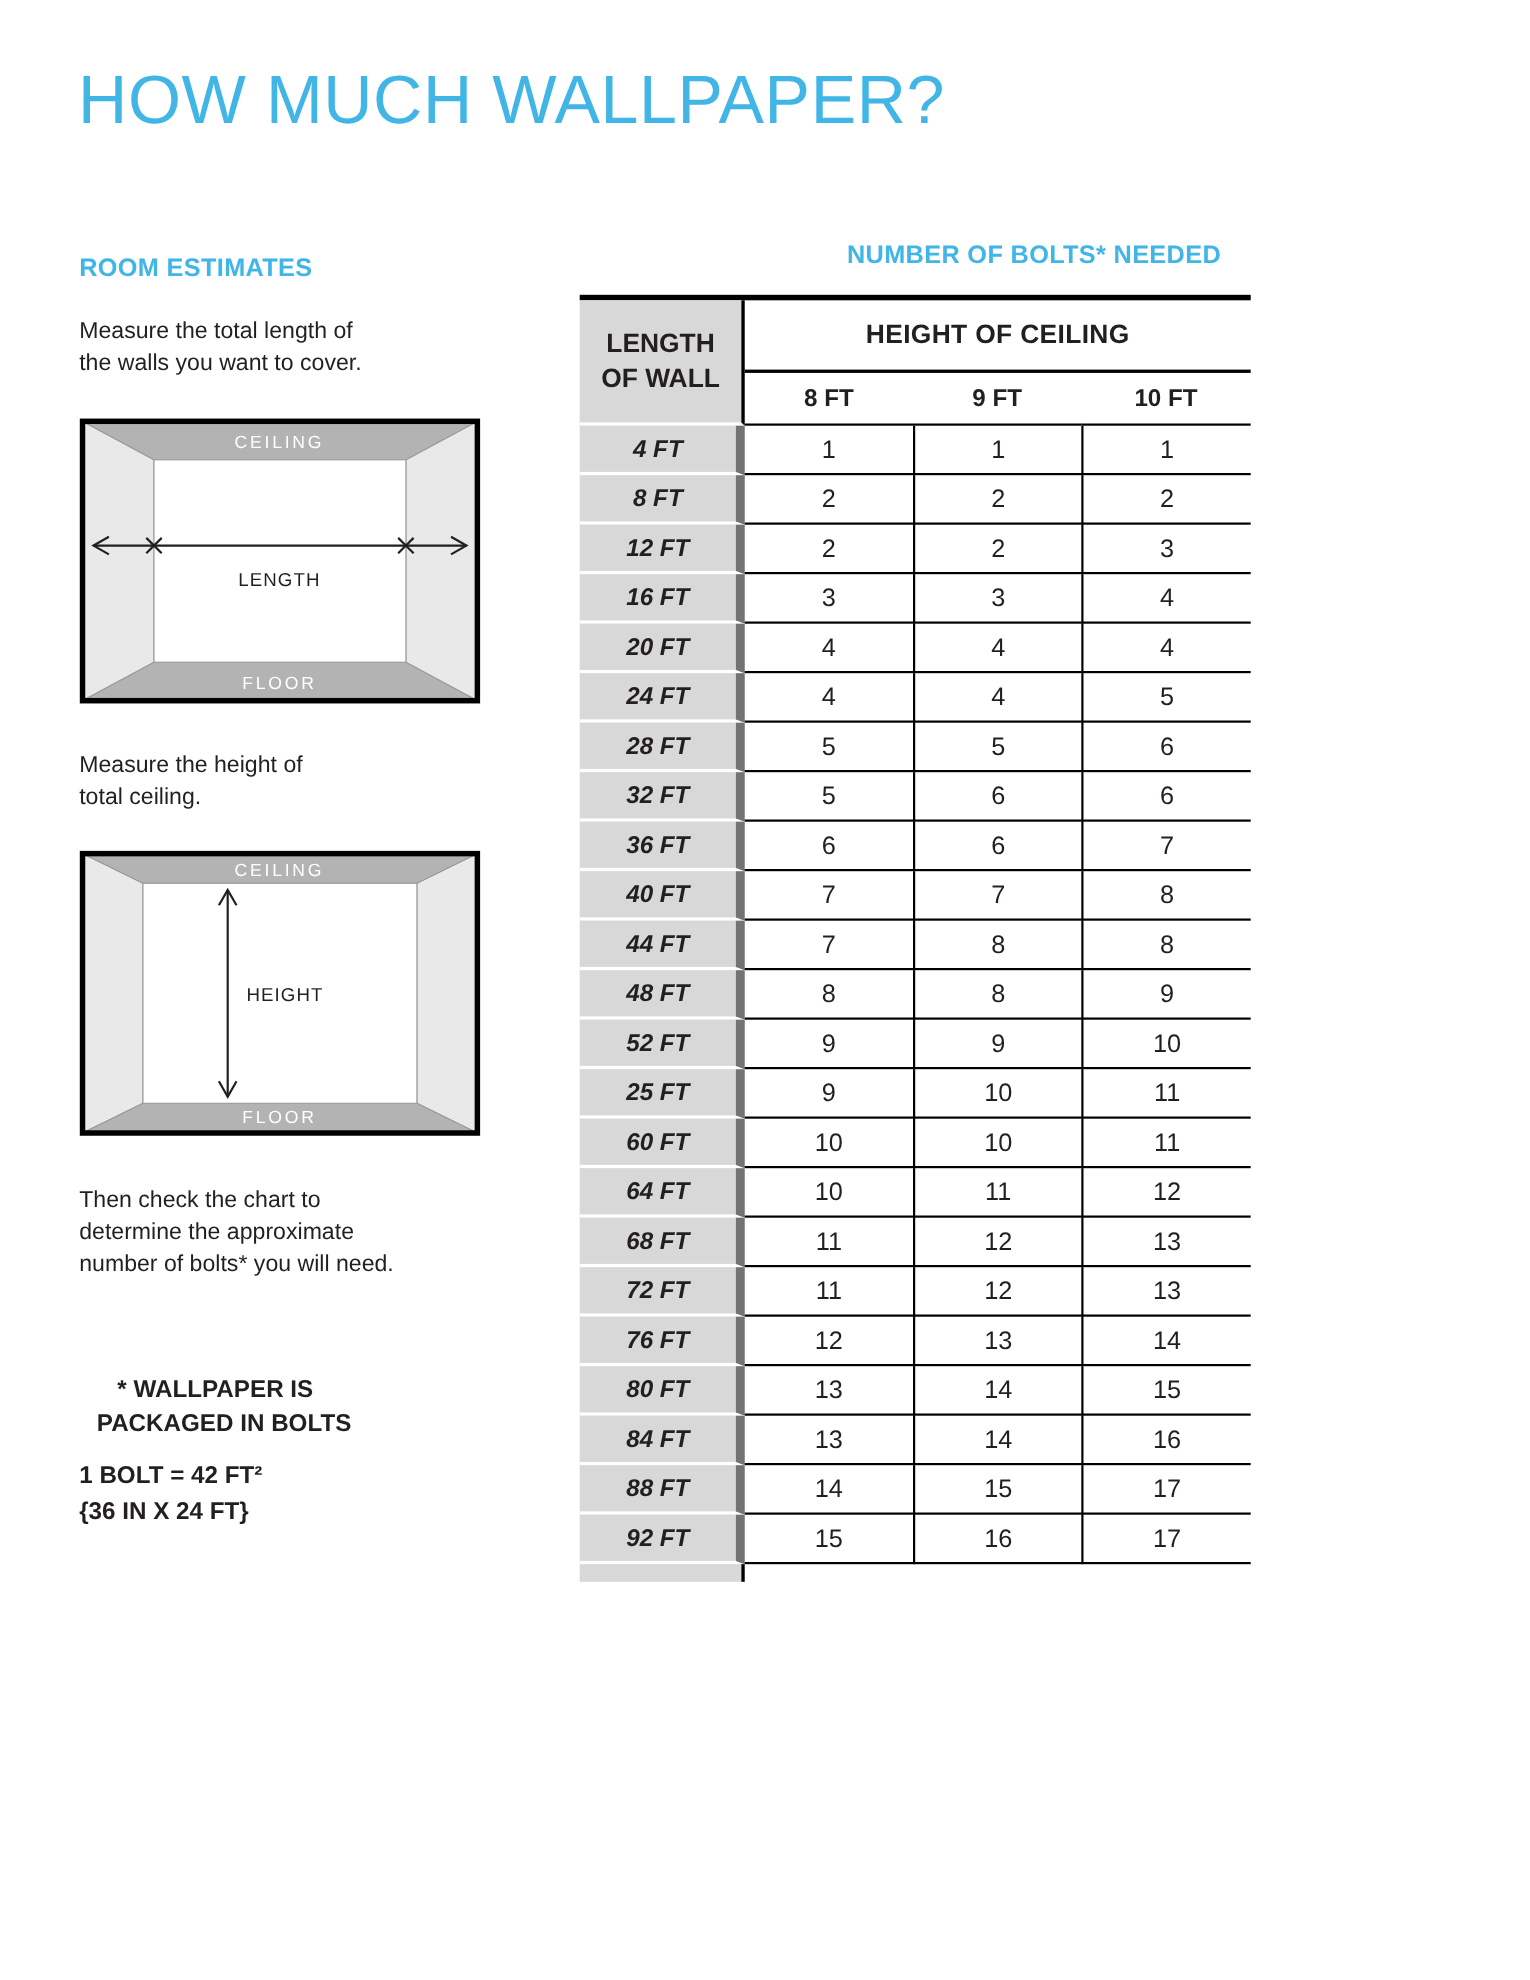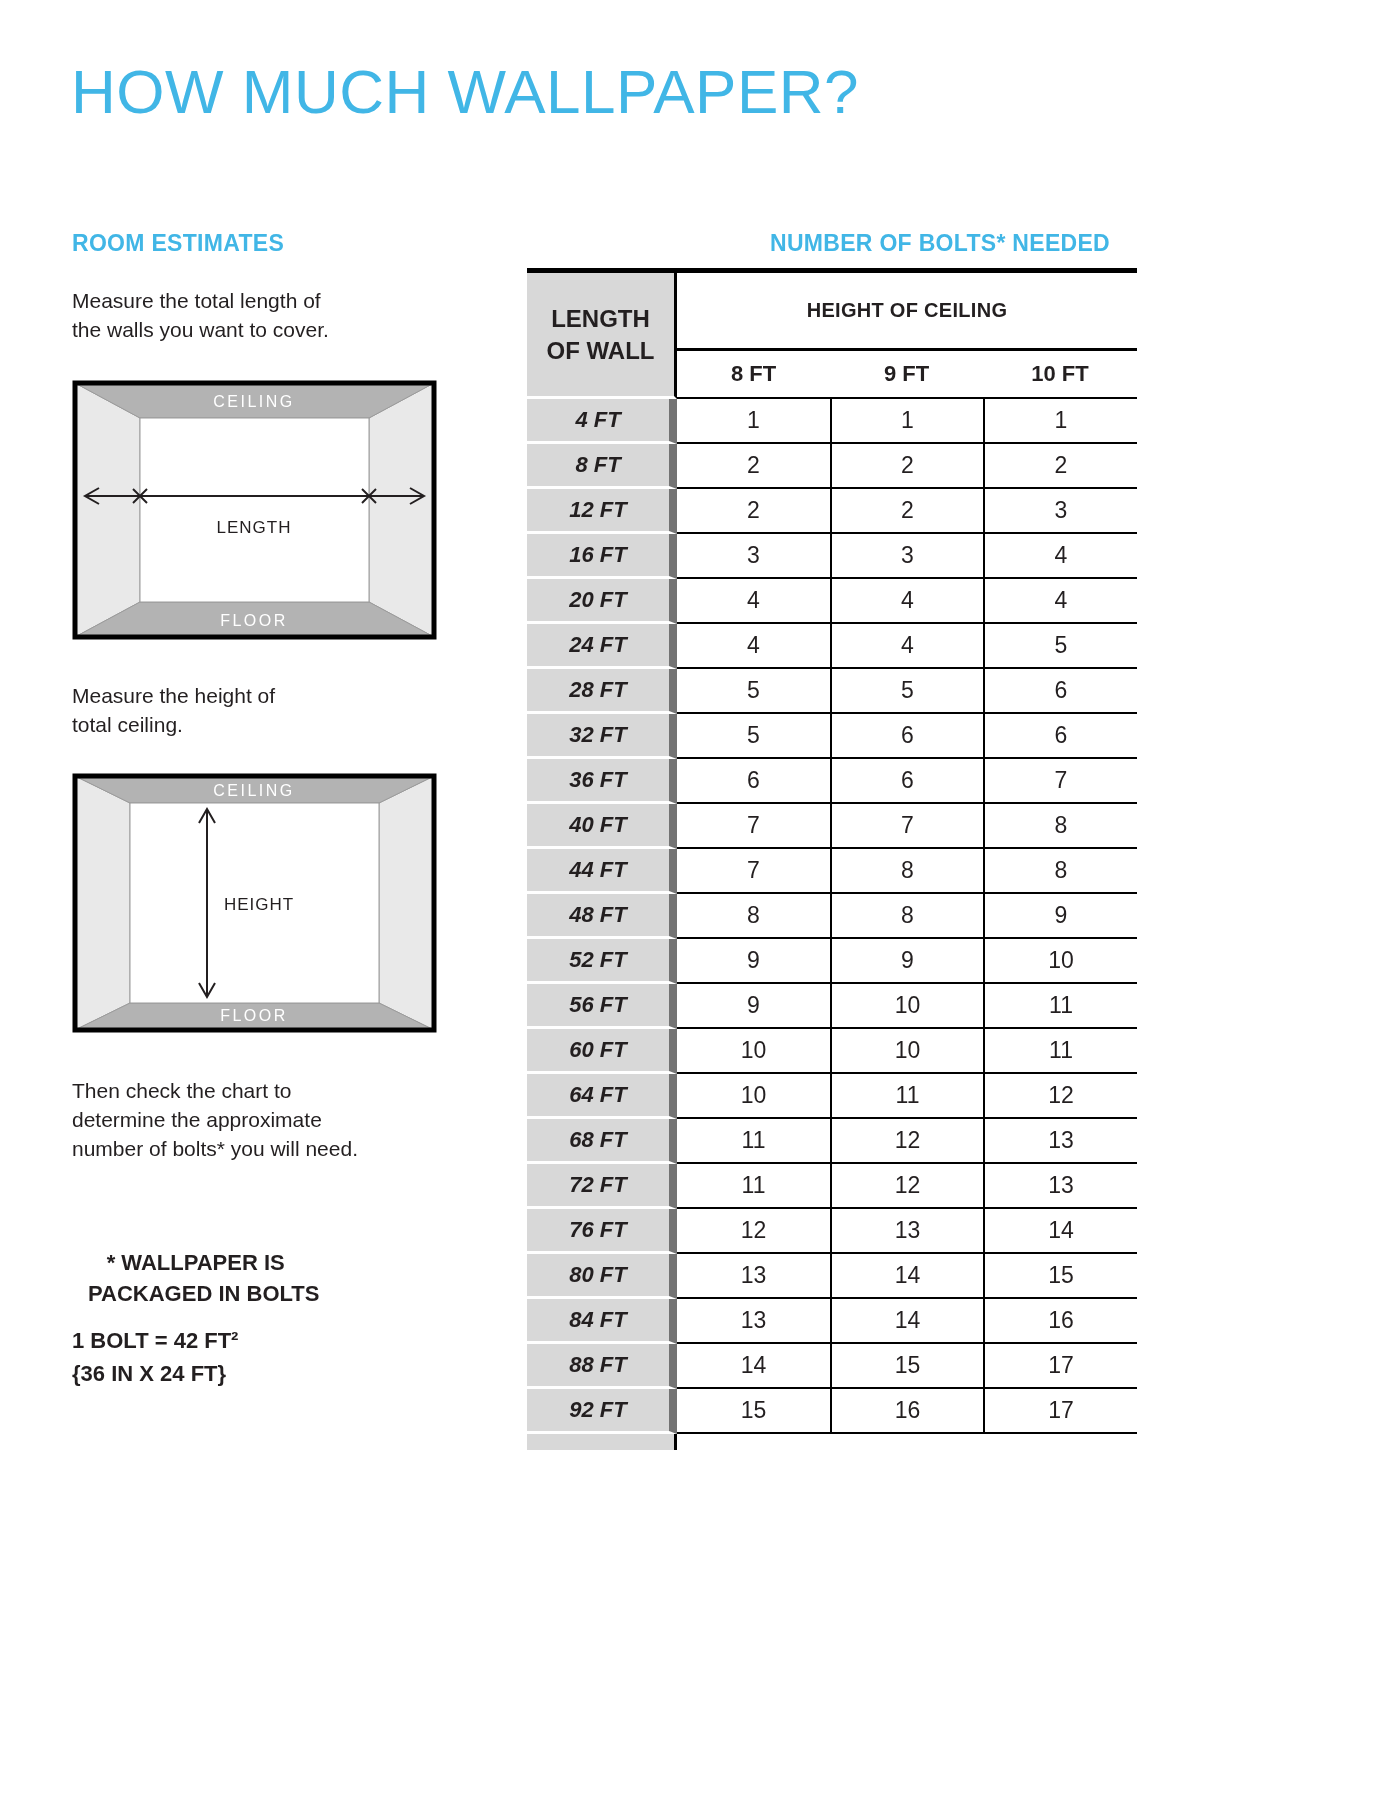--- a/index.html
+++ b/index.html
@@ -11,21 +11,21 @@
   }
   * { margin: 0; padding: 0; box-sizing: border-box; }
   html, body { background: #fff; }
   body { font-family: "Liberation Sans", sans-serif; color: var(--ink); }
   .page { position: relative; width: 1391px; height: 1800px; background: #fff; overflow: hidden; }
 
   .page-title { position: absolute; left: 71px; top: 56px; font-size: 62px; font-weight: normal; color: var(--accent); letter-spacing: 0.5px; }
 
   .section-heading { font-size: 23px; font-weight: bold; color: var(--accent); letter-spacing: 0.3px; }
   #room-estimates-heading { position: absolute; left: 72px; top: 230px; }
-  #table-heading { position: absolute; left: 700px; width: 480px; top: 230px; text-align: center; }
+  #table-heading { position: absolute; left: 700px; width: 480px; top: 218px; text-align: center; }
 
   .step { position: absolute; left: 72px; font-size: 21px; line-height: 29px; white-space: pre-line; color: var(--ink); }
   #step1 { top: 286px; }
   #step2 { top: 681px; }
   #step3 { top: 1076px; }
 
   .room-diagram { position: absolute; left: 72px; width: 365px; height: 260px; }
   #diagram-length { top: 380px; }
   #diagram-height { top: 773px; }
 
@@ -42,21 +42,21 @@
   .footnote { position: absolute; left: 72px; top: 1247px; font-size: 22px; font-weight: bold; line-height: 31px; text-align: center; }
   .footnote .line2 { display: block; margin-left: 16px; }
   .bolt-info { position: absolute; left: 72px; top: 1324px; font-size: 22px; font-weight: bold; line-height: 33px; }
 
   .bolts-table { position: absolute; left: 527px; top: 268px; width: 610px;
                  border-collapse: separate; border-spacing: 0; table-layout: fixed;
                  border-top: 5px solid #000; }
   .corner-head { background: var(--label-bg); border-right: 3px solid #000; border-bottom: 3px solid #fff;
                  font-size: 24px; font-weight: bold; line-height: 1.3; text-align: center;
                  white-space: pre-line; vertical-align: middle; }
-  .group-head { height: 78px; border-bottom: 3px solid #000; font-size: 20px; font-weight: bold;
+  .group-head { height: 66px; border-bottom: 3px solid #000; font-size: 24px; font-weight: bold;
                 text-align: center; vertical-align: middle; letter-spacing: 0.3px; }
   .subcol { height: 48px; font-size: 22px; font-weight: bold; text-align: center;
             border-bottom: 2px solid #000; vertical-align: middle; }
   .rowlabel { height: 44px; background: var(--label-bg); border-right: 8px solid #737373;
               border-bottom: 3px solid #fff; font-size: 22px; font-weight: bold;
               text-align: center; vertical-align: middle; font-style: italic; }
   .val { height: 45px; font-size: 23px; font-weight: normal; text-align: center;
          border-bottom: 2px solid #000; vertical-align: middle; }
   .vline { border-left: 2px solid #000; }
   .cap { height: 16px; background: var(--label-bg); border-right: 3px solid #000; }
@@ -222,21 +222,21 @@
           <td class="val vline">8</td>
           <td class="val vline">9</td>
         </tr>
         <tr>
           <th class="rowlabel">52 FT</th>
           <td class="val">9</td>
           <td class="val vline">9</td>
           <td class="val vline">10</td>
         </tr>
         <tr>
-          <th class="rowlabel">56 FT</th>
+          <th class="rowlabel">25 FT</th>
           <td class="val">9</td>
           <td class="val vline">10</td>
           <td class="val vline">11</td>
         </tr>
         <tr>
           <th class="rowlabel">60 FT</th>
           <td class="val">10</td>
           <td class="val vline">10</td>
           <td class="val vline">11</td>
         </tr>

